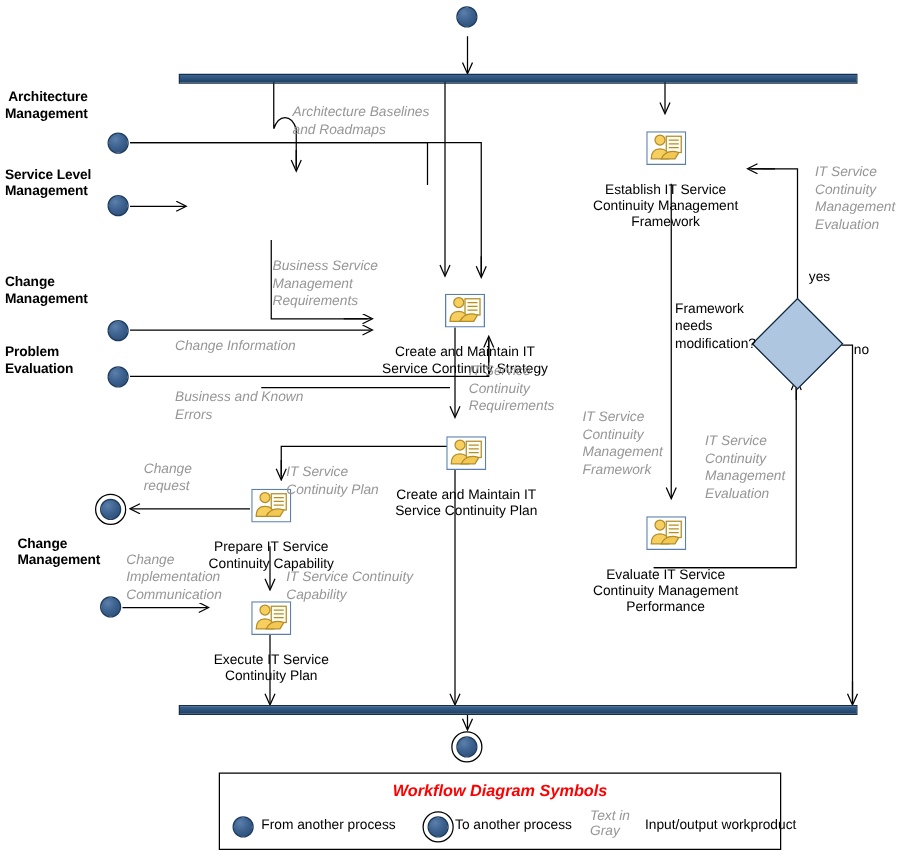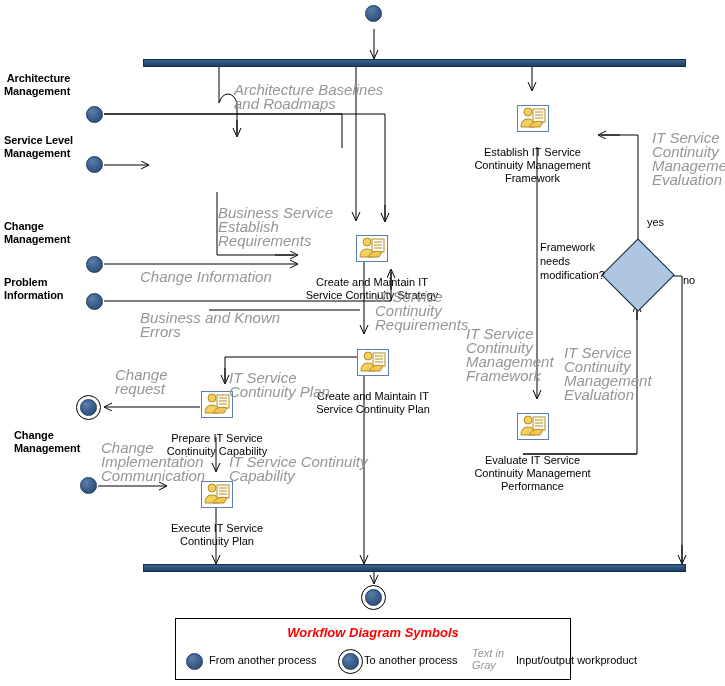--- a/index.html
+++ b/index.html
@@ -44,21 +44,21 @@
     white-space: pre-line;
   }
   .activity .act-icon {
     display: block;
     margin: 0 auto 1px auto;
     width: 32px;
     height: 27px;
   }
   .wp-label {
     position: absolute;
-    font-size: 15px;
+    font-size: 11px;
     font-style: italic;
     color: #969696;
     line-height: 14px;
     white-space: pre-line;
   }
   .decision-label {
     position: absolute;
     font-size: 11px;
     color: #000000;
     line-height: 14px;
@@ -231,21 +231,21 @@
   <div class="bar" id="bar-0" style="left: 143px; top: 59px; width: 543px;"></div>
   <div class="bar" id="bar-1" style="left: 143px; top: 564px; width: 543px;"></div>
 
   <div class="swimlane-label" style="left:4px;top:72px;text-align:right;">Architecture
 Management</div>
   <div class="swimlane-label" style="left:4px;top:134px;">Service Level
 Management</div>
   <div class="swimlane-label" style="left:4px;top:220px;">Change
 Management</div>
   <div class="swimlane-label" style="left:4px;top:276px;">Problem
-Information</div>
+Evaluation</div>
   <div class="swimlane-label" style="left:14px;top:429px;">Change
 Management</div>
 
   <div class="node-from" style="left:365px;top:5px;"></div>
   <div class="node-to" style="left:361px;top:585px;"></div>
 
   <div class="node-from" style="left:86px;top:106px;"></div>
   <div class="node-from" style="left:86px;top:156px;"></div>
   <div class="node-from" style="left:86px;top:256px;"></div>
   <div class="node-from" style="left:86px;top:293px;"></div>
@@ -348,21 +348,21 @@
       <path d="M12,22 q4,-8 14,-5 l-3,5 z" fill="#f2c752" stroke="#b38d2a"></path>
     </svg>
     <span>Evaluate IT Service
 Continuity Management
 Performance</span>
   </div>
 
   <div class="wp-label" style="left:234px;top:83px;">Architecture Baselines
 and Roadmaps</div>
   <div class="wp-label" style="left:218px;top:206px;">Business Service
-Establish
+Management
 Requirements</div>
   <div class="wp-label" style="left:140px;top:270px;">Change Information</div>
   <div class="wp-label" style="left:140px;top:311px;">Business and Known
 Errors</div>
   <div class="wp-label" style="left:375px;top:290px;">IT Service
 Continuity
 Requirements</div>
   <div class="wp-label" style="left:229px;top:371px;">IT Service
 Continuity Plan</div>
   <div class="wp-label" style="left:115px;top:368px;">Change
@@ -378,21 +378,21 @@
 Evaluation</div>
   <div class="wp-label" style="left:466px;top:327px;">IT Service
 Continuity
 Management
 Framework</div>
   <div class="wp-label" style="left:564px;top:346px;">IT Service
 Continuity
 Management
 Evaluation</div>
 
-  <div id="legend" style="left:175px;top:618px;width:396px;height:62px;">
+  <div id="legend" style="left:175px;top:618px;width:450px;height:62px;">
     <div id="legend-title">Workflow Diagram Symbols</div>
     <div class="legend-row">
 
       <span class="node-from" style="left:10px;top:4px;"></span>
       <span class="legend-item" style="left:33px;top:5px;">From another process</span>
 
       <span class="node-to" style="left:162px;top:0px;"></span>
       <span class="legend-item" style="left:188px;top:5px;">To another process</span>
 
       <span class="legend-gray" style="left:296px;top:-2px;">Text in

